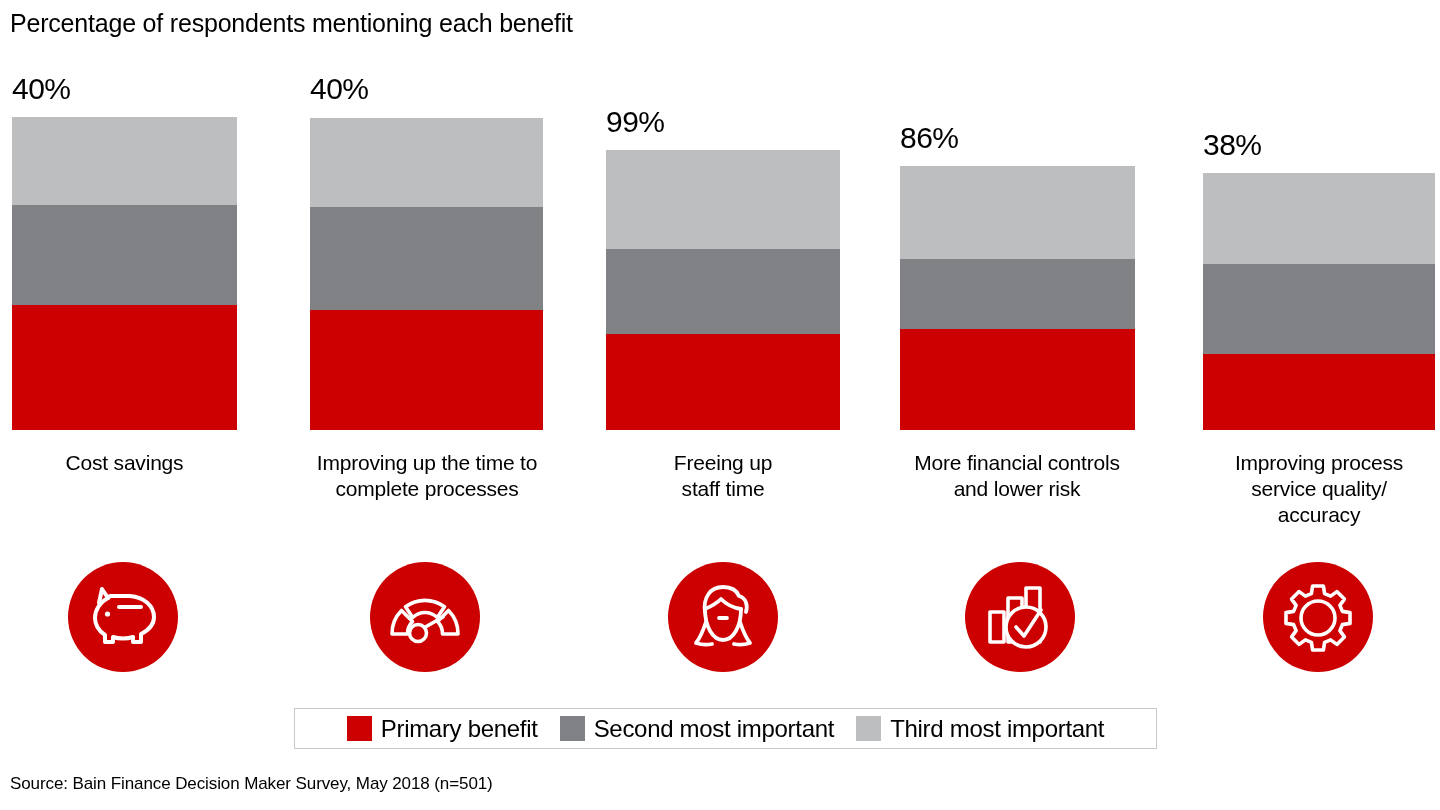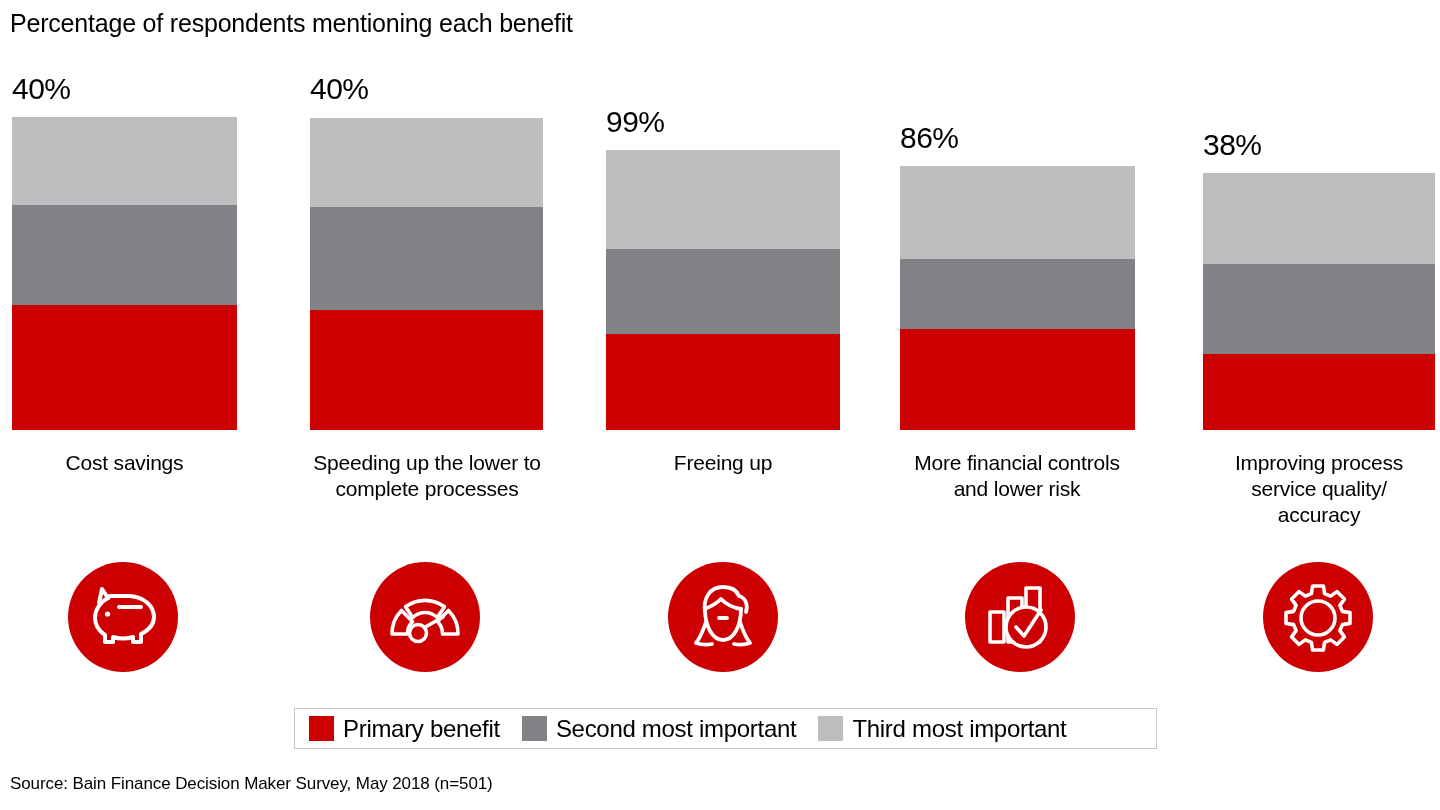--- a/index.html
+++ b/index.html
@@ -128,26 +128,27 @@
         <span class="seg" style="height:76px; background:#cc0000;"></span>
       </div>
     </div>
   </div>
 
   <div class="cat-label" style="left:-18px; top:450px; width:285px;">
     <div>Cost savings</div>
   </div>
 
   <div class="cat-label" style="left:277px; top:450px; width:300px;">
-    <div>Speeding up the lower to</div>
+    <div>Improving up the time to</div>
     <div>complete processes</div>
   </div>
 
   <div class="cat-label" style="left:578px; top:450px; width:290px;">
     <div>Freeing up</div>
+    <div>staff time</div>
   </div>
 
   <div class="cat-label" style="left:872px; top:450px; width:290px;">
     <div>More financial controls</div>
     <div>and lower risk</div>
   </div>
 
   <div class="cat-label" style="left:1175px; top:450px; width:288px;">
     <div>Improving process</div>
     <div>service quality/</div>
@@ -209,21 +210,21 @@
       <svg width="70" height="70" viewBox="0 0 70 70" fill="none" stroke="#ffffff" stroke-width="3.6" stroke-linecap="round" stroke-linejoin="round">
         <path d="M29.6 4 L40.4 4 L41.6 11.6 L47.6 14.1 L53.9 9.6 L61.4 17.1 L56.9 23.4 L59.4 29.4
                  L67 30.6 L67 41.4 L59.4 42.6 L56.9 48.6 L61.4 54.9 L53.9 62.4 L47.6 57.9 L41.6 60.4
                  L40.4 68 L29.6 68 L28.4 60.4 L22.4 57.9 L16.1 62.4 L8.6 54.9 L13.1 48.6 L10.6 42.6
                  L3 41.4 L3 30.6 L10.6 29.4 L13.1 23.4 L8.6 17.1 L16.1 9.6 L22.4 14.1 L28.4 11.6 Z"></path>
         <circle cx="35" cy="36" r="17"></circle>
       </svg>
     </span>
   </div>
 
-  <div class="legend" style="left:294px; top:708px; width:863px; height:41px;">
+  <div class="legend" style="left:294px; top:708px; width:863px; height:41px;justify-content:center;">
     <div class="legend-item">
       <span class="legend-swatch" style="background:#cc0000;"></span>
       <span class="legend-text">Primary benefit</span>
     </div>
     <div class="legend-item">
       <span class="legend-swatch" style="background:#808285;"></span>
       <span class="legend-text">Second most important</span>
     </div>
     <div class="legend-item">
       <span class="legend-swatch" style="background:#bcbec0;"></span>

